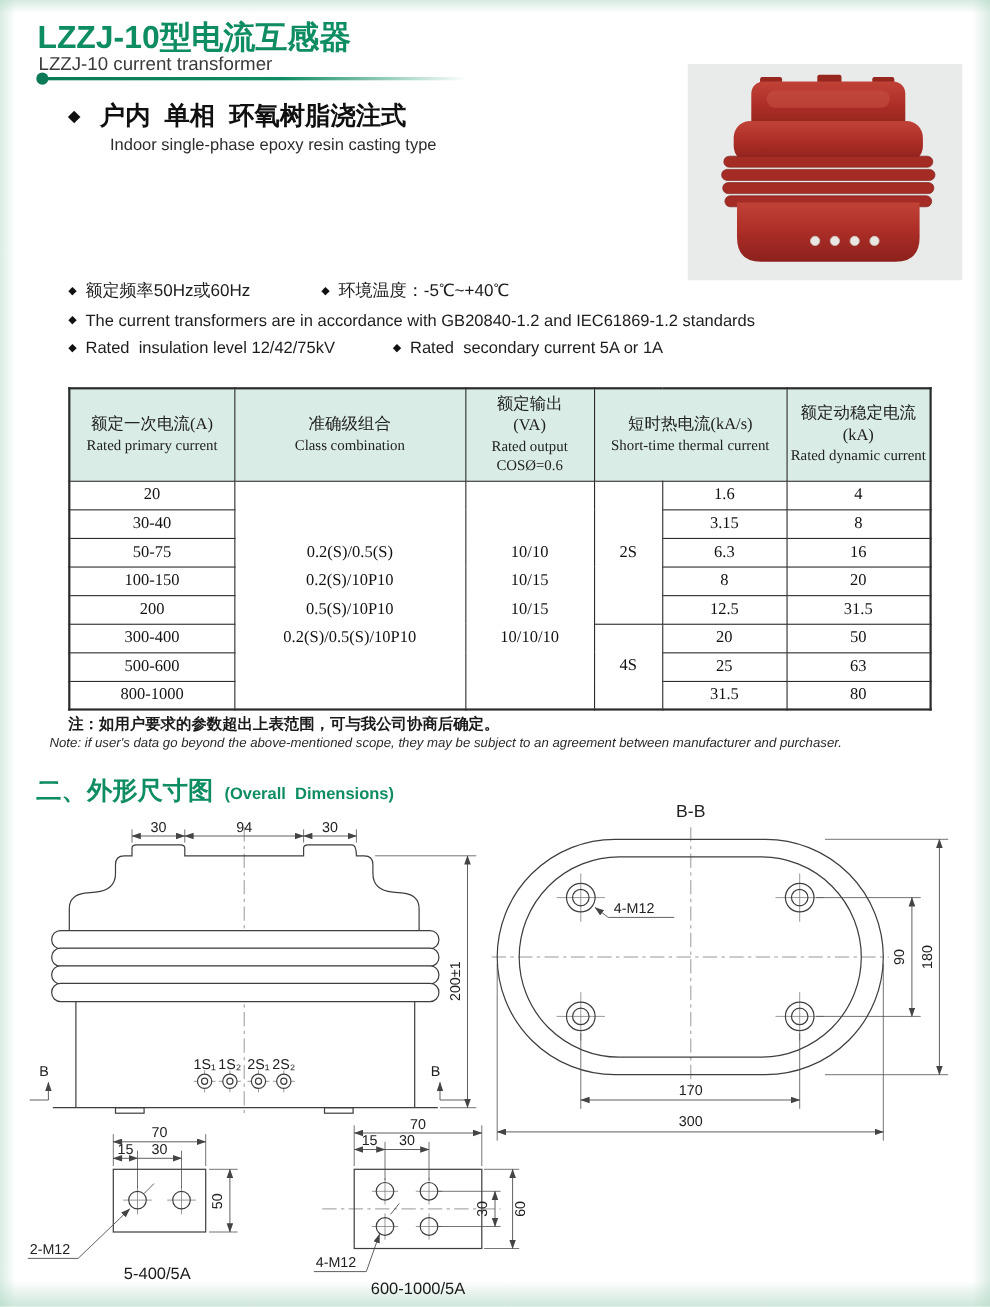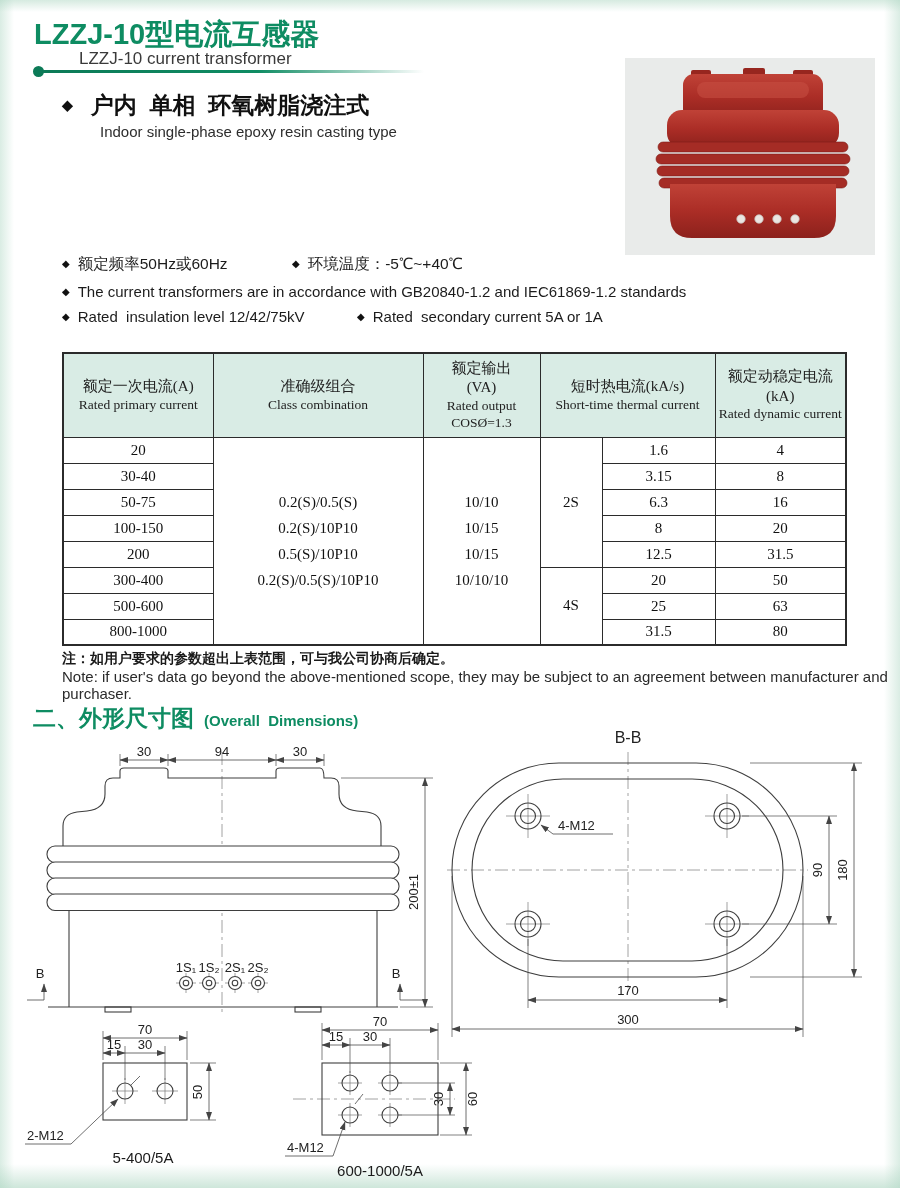--- a/index.html
+++ b/index.html
@@ -10,21 +10,21 @@
     background:
       linear-gradient(to bottom, rgba(173,214,194,.50), rgba(255,255,255,0) 12px),
       linear-gradient(to top, rgba(173,214,194,.60), rgba(255,255,255,0) 24px),
       linear-gradient(to right, rgba(173,214,194,.45), rgba(255,255,255,0) 14px),
       linear-gradient(to left, rgba(173,214,194,.45), rgba(255,255,255,0) 16px),
       #fff;
   }
   .abs { position:absolute; }
 
   .title-cn { left:34px; top:15px; font-size:29px; font-weight:bold; color:#0e8c62; }
-  .title-en { left:35px; top:49px; font-size:17px; color:#3a3a3a;margin-left:44px; }
+  .title-en { left:35px; top:49px; font-size:17px; color:#3a3a3a; }
   .title-rule { left:33px; top:66px; width:404px; height:12px; }
   .title-rule .dot { position:absolute; left:0; top:0; width:11px; height:11px; border-radius:50%; background:#0c7a57; }
   .title-rule .line { position:absolute; left:7px; top:4px; height:3px; width:396px;
     background:linear-gradient(to right,#0c7a57 0%,#0f8c63 55%,rgba(190,215,205,0) 97%); }
 
   .subtitle { left:62px; top:90px; font-size:23px; font-weight:bold; color:#101010; white-space:pre; }
   .subtitle .dm { font-size:14px; vertical-align:3px; margin-right:18px; }
   .subtitle-en { left:100px; top:123px; font-size:15px; color:#2d2d2d; }
 
   .sec-head { font-size:23px; font-weight:bold; color:#0e8c62; white-space:pre; }
@@ -41,21 +41,21 @@
   .spec-table { border-collapse:collapse; table-layout:fixed; width:783px;
     font-family:"Liberation Serif", serif; border:2px solid #2b2b2b; background:#fff; }
   .spec-table th, .spec-table td { border:1px solid #2b2b2b; text-align:center; vertical-align:middle; padding:0; }
   .spec-table th { background:#d9ece5; font-weight:normal; height:84px; }
   .spec-table th .cn { font-size:15px; line-height:1.3; }
   .spec-table th .en { font-size:13.5px; line-height:1.25; }
   .spec-table td { height:26px; font-size:15px; color:#111; }
   .spec-table .mline { height:26px; line-height:26px; font-size:15px; }
 
   .note-cn { left:62px; top:650px; font-size:14px; font-weight:bold; color:#1a1a1a; }
-  .note-en { left:62px; top:668px; font-size:15px; color:#2a2a2a; }
+  .note-en { left:45px; top:668px; font-size:12px; color:#2a2a2a;font-style:italic; }
 
   svg text { font-family:"Liberation Sans", sans-serif; fill:#222; }
   .ol { fill:none; stroke:#3e3e3e; stroke-width:1.1; }
   .olw { fill:#fff; stroke:#3e3e3e; stroke-width:1.1; }
   .dim { stroke:#4a4a4a; stroke-width:0.8; fill:none; }
   .ext { stroke:#4a4a4a; stroke-width:0.7; fill:none; }
   .cl { stroke:#8a8a8a; stroke-width:0.8; stroke-dasharray:13 4 3 4; fill:none; }
   .cross { stroke:#7a7a7a; stroke-width:0.7; }
   .dt { font-size:13px; }
   .cap { font-size:15px; fill:#1b1b1b; }
@@ -138,21 +138,21 @@
             <div class="en">Rated  primary current</div>
           </th>
         <th>
             <div class="cn">准确级组合</div>
             <div class="en">Class combination</div>
           </th>
         <th>
             <div class="cn">额定输出</div>
             <div class="cn">(VA)</div>
             <div class="en">Rated output</div>
-            <div class="en">COSØ=1.3</div>
+            <div class="en">COSØ=0.6</div>
           </th>
         <th colspan="2">
             <div class="cn">短时热电流(kA/s)</div>
             <div class="en">Short-time thermal current</div>
           </th>
         <th>
             <div class="cn">额定动稳定电流(kA)</div>
             <div class="en">Rated  dynamic current</div>
           </th>
       </tr>

